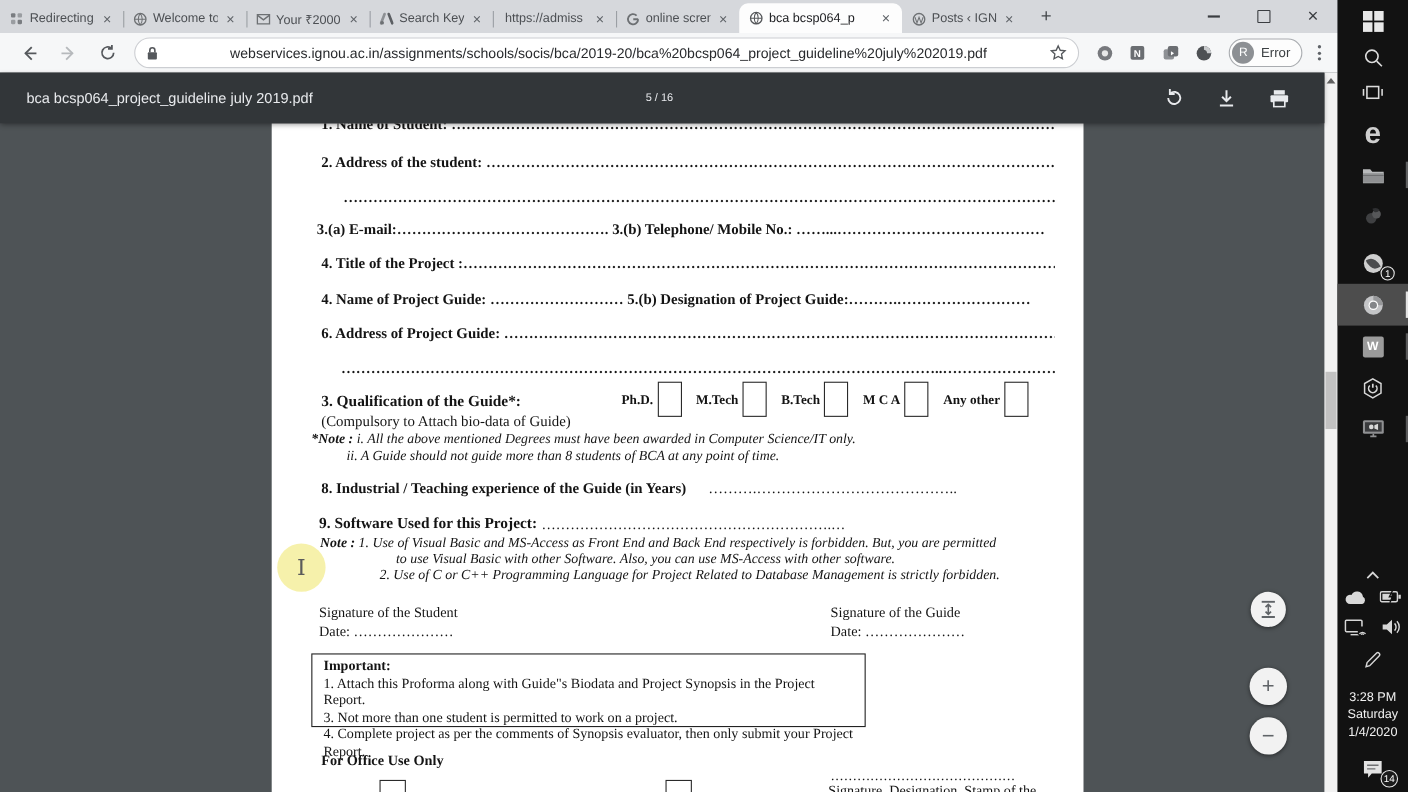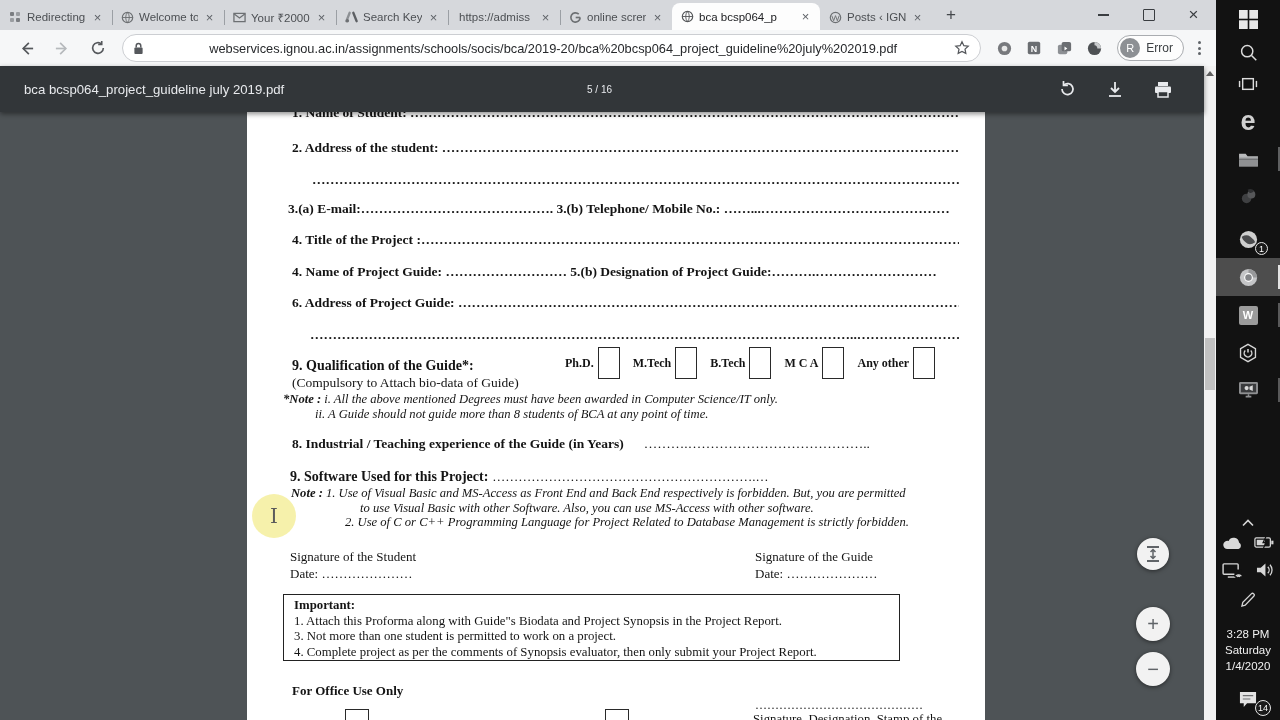--- a/index.html
+++ b/index.html
@@ -61,21 +61,21 @@
   .page { position:absolute; left:247px; top:0; width:738px; height:608px; background:#fff; overflow:hidden;
           font-family:"Liberation Serif", serif; color:#141414; }
   .dl { position:absolute; left:45px; right:26px; font-weight:bold; font-size:13.5px; line-height:16px;
         white-space:nowrap; overflow:hidden; }
   .note { font-style:italic; font-weight:normal; font-size:12.6px; }
   .noteprefix { font-weight:bold; font-style:italic; }
   .cb { display:inline-block; width:22px; height:32px; border:1.6px solid #2a2a2a; background:#fff; }
   .q7opts { position:absolute; left:318px; top:234px; height:34px; display:flex; align-items:center; }
   .q7opts .optlabel { font-weight:bold; font-size:12px; margin-right:4px; white-space:nowrap; }
   .q7opts .cb { margin-right:13px; }
-  .impbox { position:absolute; left:36px; top:482px; width:617px; height:67px; border:1.3px solid #222;
+  .impbox { position:absolute; left:36px; top:482px; width:504px; height:67px; border:1.3px solid #222;
             padding:3px 10px; font-size:12.8px; line-height:15.5px; font-weight:normal; }
   .sigspan { position:absolute; font-size:13px; font-weight:normal; white-space:nowrap; }
 
   
   .fab { position:absolute; border-radius:50%; background:#f2f2f2; box-shadow:0 1px 4px rgba(0,0,0,.5);
          display:flex; align-items:center; justify-content:center; color:#606468; }
   .fab.fit { left:1137px; top:426px; width:32px; height:32px; }
   .fab.zin { left:1136px; top:495px; width:34px; height:34px; font-size:20px; }
   .fab.zout { left:1136px; top:540px; width:34px; height:34px; font-size:20px; }
   .fab.zin::before { content:"+"; } .fab.zout::before { content:"−"; }
@@ -298,21 +298,21 @@
       <div class="page">
         <div class="dl" style="top:-7px;">1.   Name of Student: ………………………………………………………………………………………………………………………</div>
         <div class="dl" style="top:28px;">2.   Address of the student: ……………………………………………………………………………………………………………..</div>
         <div class="dl" style="top:60px; left:65px;">………………………………………………………………………………………………………………………………………………</div>
         <div class="dl" style="top:89px; left:41px;">3.(a) E-mail:……………………………………. 3.(b)  Telephone/ Mobile No.: ……...……………………………………</div>
         <div class="dl" style="top:120px;">4.   Title of the Project :………………………………………………………………………………………………………………</div>
         <div class="dl" style="top:152px;">4.   Name of  Project Guide: ……………………… 5.(b) Designation of Project Guide:……….………………………</div>
         <div class="dl" style="top:183px;">6.   Address of  Project Guide: …………………………………………………………………………………………………………</div>
         <div class="dl" style="top:215px; left:63px;">…………………………………………………………………………………………………………..………………………………………</div>
 
-        <div class="dl" style="top:246px; font-size:14px;">9.   Qualification of the Guide*:</div>
+        <div class="dl" style="top:246px; font-size:14px;">3.   Qualification of the Guide*:</div>
         <div class="q7opts">
           <span class="optlabel">Ph.D.</span>
             <span class="cb"></span>
           <span class="optlabel">M.Tech</span>
             <span class="cb"></span>
           <span class="optlabel">B.Tech</span>
             <span class="cb"></span>
           <span class="optlabel">M C A</span>
             <span class="cb"></span>
           <span class="optlabel">Any  other</span>

